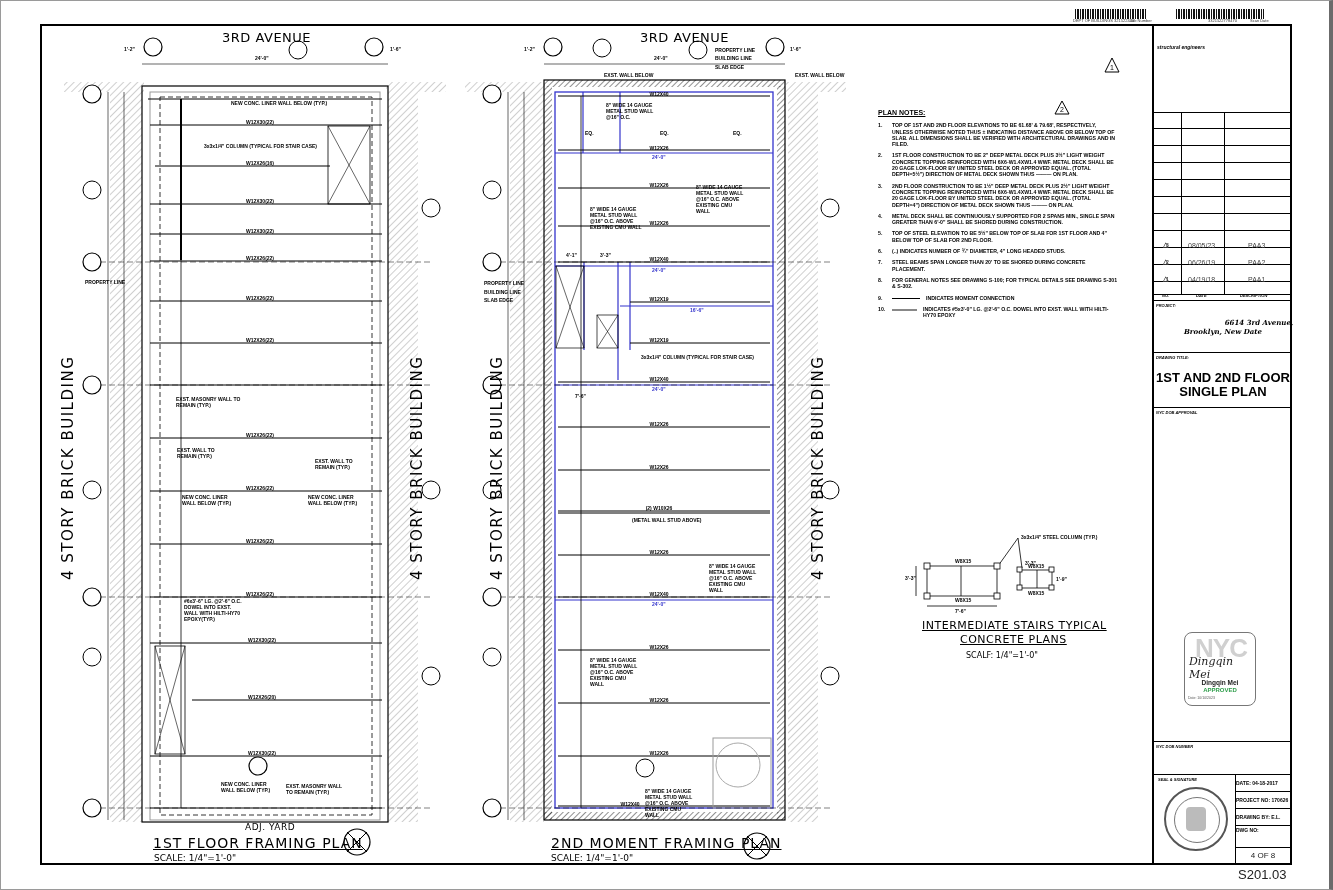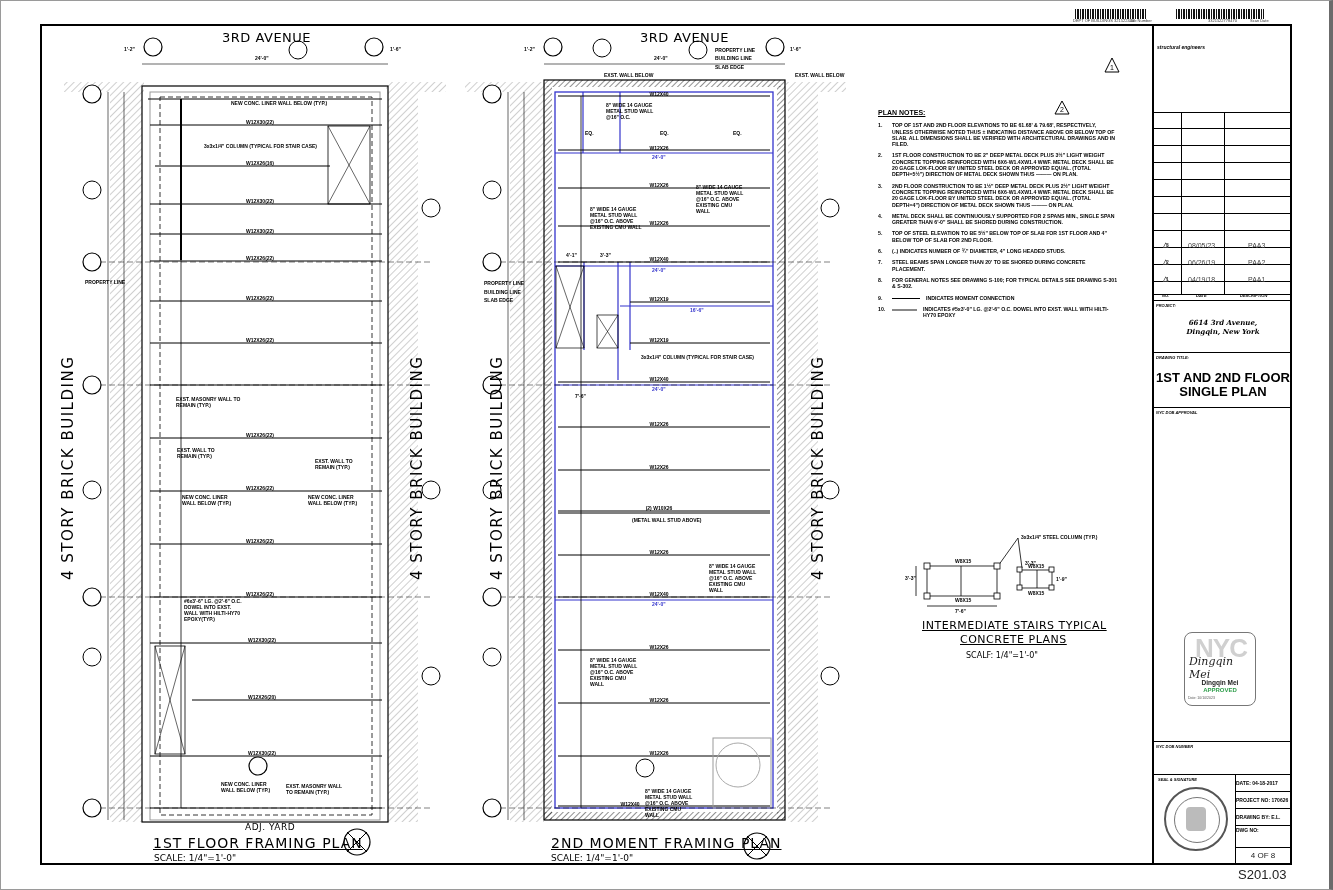--- a/index.html
+++ b/index.html
@@ -432,22 +432,22 @@
   <div class="tb-cell" style="left:94px;top:235px;">PAA2</div>
   <div class="tb-cell" style="left:9px;top:251px;font-size:7px;font-weight:bold;">△<span style="position:absolute;left:3px;top:1px;font-size:5px;">1</span></div>
   <div class="tb-cell" style="left:34px;top:252px;">04/19/18</div>
   <div class="tb-cell" style="left:94px;top:252px;">PAA1</div>
   <div class="tb-small" style="left:8px;top:269px;">NO.</div>
   <div class="tb-small" style="left:42px;top:269px;">DATE</div>
   <div class="tb-small" style="left:86px;top:269px;">DESCRIPTION</div>
   <div class="tb-row" style="top:276px;"></div>
 
   <div class="tb-small" style="left:2px;top:279px;">PROJECT:</div>
-  <div class="tb-project" style="top:294px;">6614 3rd Avenue,</div>
-  <div class="tb-project" style="top:303px;">Dingqin, New York</div>
+  <div class="tb-project" style="top:294px;padding-left:36px;">6614 3rd Avenue,</div>
+  <div class="tb-project" style="top:303px;">Brooklyn, New Date</div>
   <div class="tb-row" style="top:328px;"></div>
   <div class="tb-small" style="left:2px;top:331px;">DRAWING TITLE:</div>
   <div class="tb-drawing-title" style="top:347px;">1ST AND 2ND FLOOR</div>
   <div class="tb-drawing-title" style="top:361px;">SINGLE PLAN</div>
   <div class="tb-row" style="top:383px;"></div>
   <div class="tb-small" style="left:2px;top:386px;">NYC DOB APPROVAL</div>
   <div class="tb-row" style="top:717px;"></div>
   <div class="tb-small" style="left:2px;top:720px;">NYC DOB NUMBER</div>
   <div class="tb-row" style="top:750px;"></div>
   <div class="tb-small" style="left:4px;top:753px;">SEAL &amp; SIGNATURE</div>

